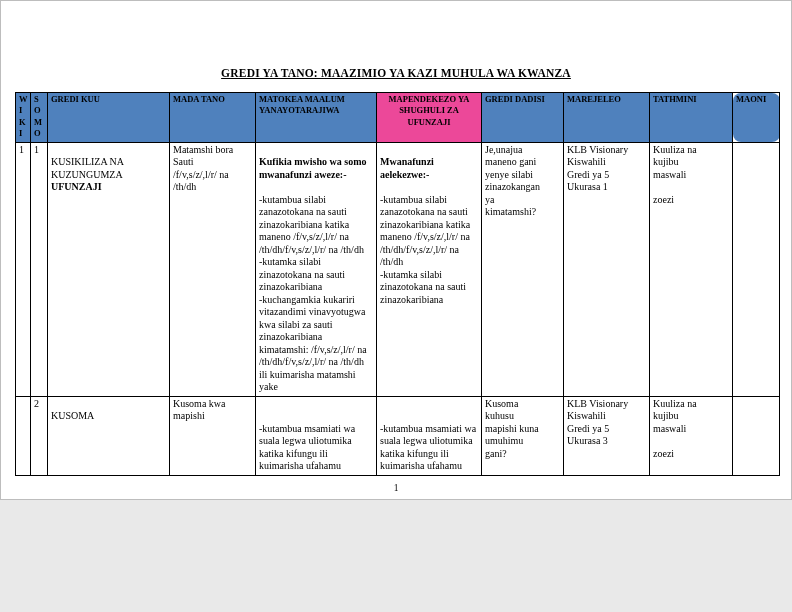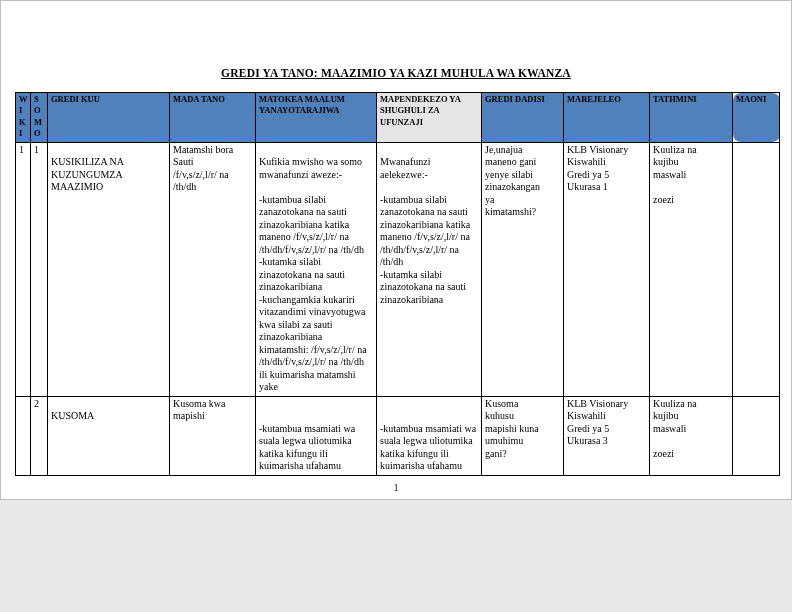--- a/index.html
+++ b/index.html
@@ -15,21 +15,21 @@
   table.scheme{
     border-collapse:collapse;table-layout:fixed;
     margin:13px 14px 0 14px;width:764px;
   }
   table.scheme th, table.scheme td{
     border:1px solid #000;vertical-align:top;padding:1px 3px 2px 3px;
     white-space:pre-line;font-size:10px;line-height:1.25;text-align:left;
     overflow:hidden;word-wrap:break-word;
   }
   table.scheme th{font-weight:bold;font-size:8.5px;line-height:1.35;}
-  td .b{font-weight:normal;display:block;}
+  td .b{font-weight:bold;display:block;}
   .pageno{text-align:center;font-size:9.5px;margin-top:7px;}
   col.c-wiki{width:15px;} col.c-somo{width:17px;}
   col.c-madakuu{width:122px;} col.c-madandogo{width:86px;}
   col.c-matokea{width:121px;} col.c-mapendekezo{width:105px;}
   col.c-swali{width:82px;} col.c-marejeleo{width:86px;}
   col.c-tathmini{width:83px;} col.c-maoni{width:47px;}
 </style>
 </head>
 <body>
 
@@ -57,33 +57,33 @@
 I
 K
 I</th>
       <th style="background: rgb(79, 129, 189);">S
 O
 M
 O</th>
       <th style="background: rgb(79, 129, 189);">GREDI KUU</th>
       <th style="background: rgb(79, 129, 189);">MADA TANO</th>
       <th style="background: rgb(79, 129, 189);">MATOKEA MAALUM YANAYOTARAJIWA</th>
-      <th style="background: #e5e5e5;">MAPENDEKEZO YA SHUGHULI ZA UFUNZAJI</th>
+      <th style="background: #ec4899; text-align: center;">MAPENDEKEZO YA SHUGHULI ZA UFUNZAJI</th>
       <th style="background: rgb(79, 129, 189);">GREDI DADISI</th>
       <th style="background: rgb(79, 129, 189);">MAREJELEO</th>
       <th style="background: rgb(79, 129, 189);">TATHMINI</th>
       <th style="background: rgb(79, 129, 189); border-radius: 8px;">MAONI</th>
     </tr>
 
     <tr>
       <td>1</td>
       <td>1</td>
       <td>
         <span>KUSIKILIZA NA KUZUNGUMZA</span>
-        <span class="b">MAAZIMIO</span>
+        <span class="b">UFUNZAJI</span>
       </td>
       <td>Matamshi bora
 Sauti
 /f/v,s/z/,l/r/  na
 /th/dh</td>
       <td>
         <span class="b">Kufikia mwisho wa somo  mwanafunzi aweze:-</span>
         <span>-kutambua silabi zanazotokana na sauti zinazokaribiana katika maneno /f/v,s/z/,l/r/ na /th/dh/f/v,s/z/,l/r/ na /th/dh
 -kutamka silabi zinazotokana na sauti zinazokaribiana
 -kuchangamkia kukariri vitazandimi vinavyotugwa kwa silabi za sauti zinazokaribiana kimatamshi: /f/v,s/z/,l/r/  na /th/dh/f/v,s/z/,l/r/  na /th/dh

